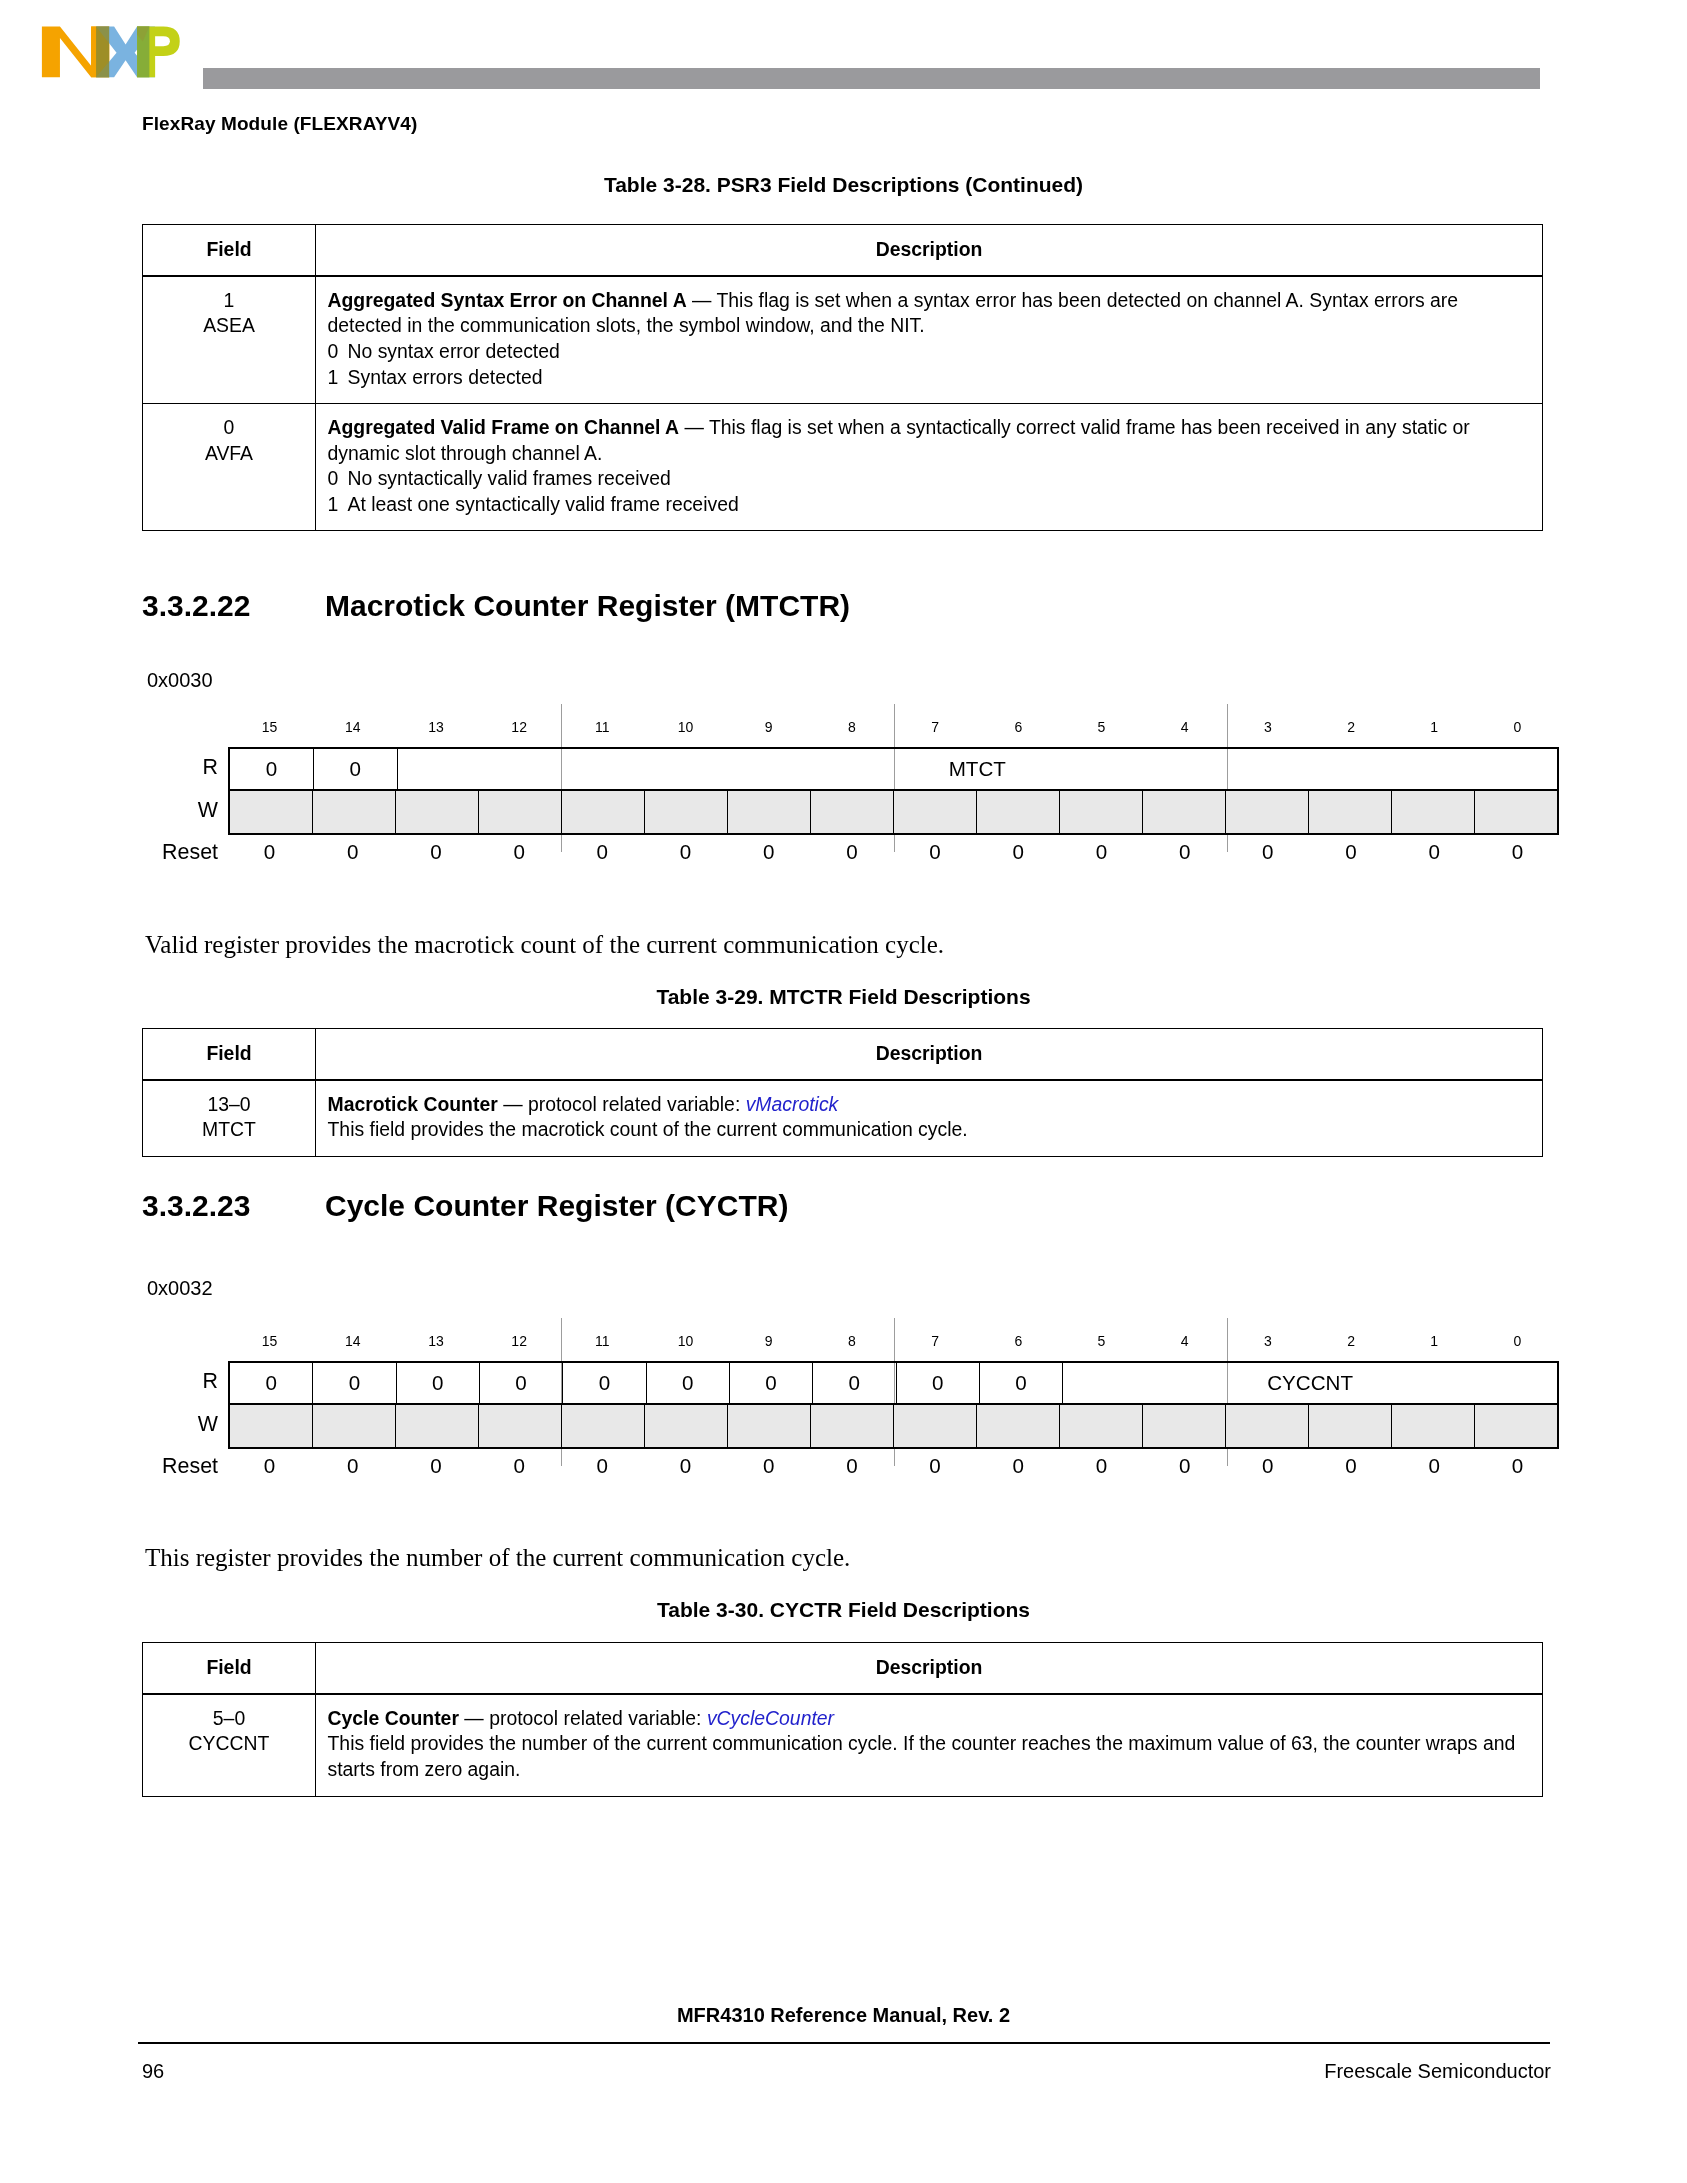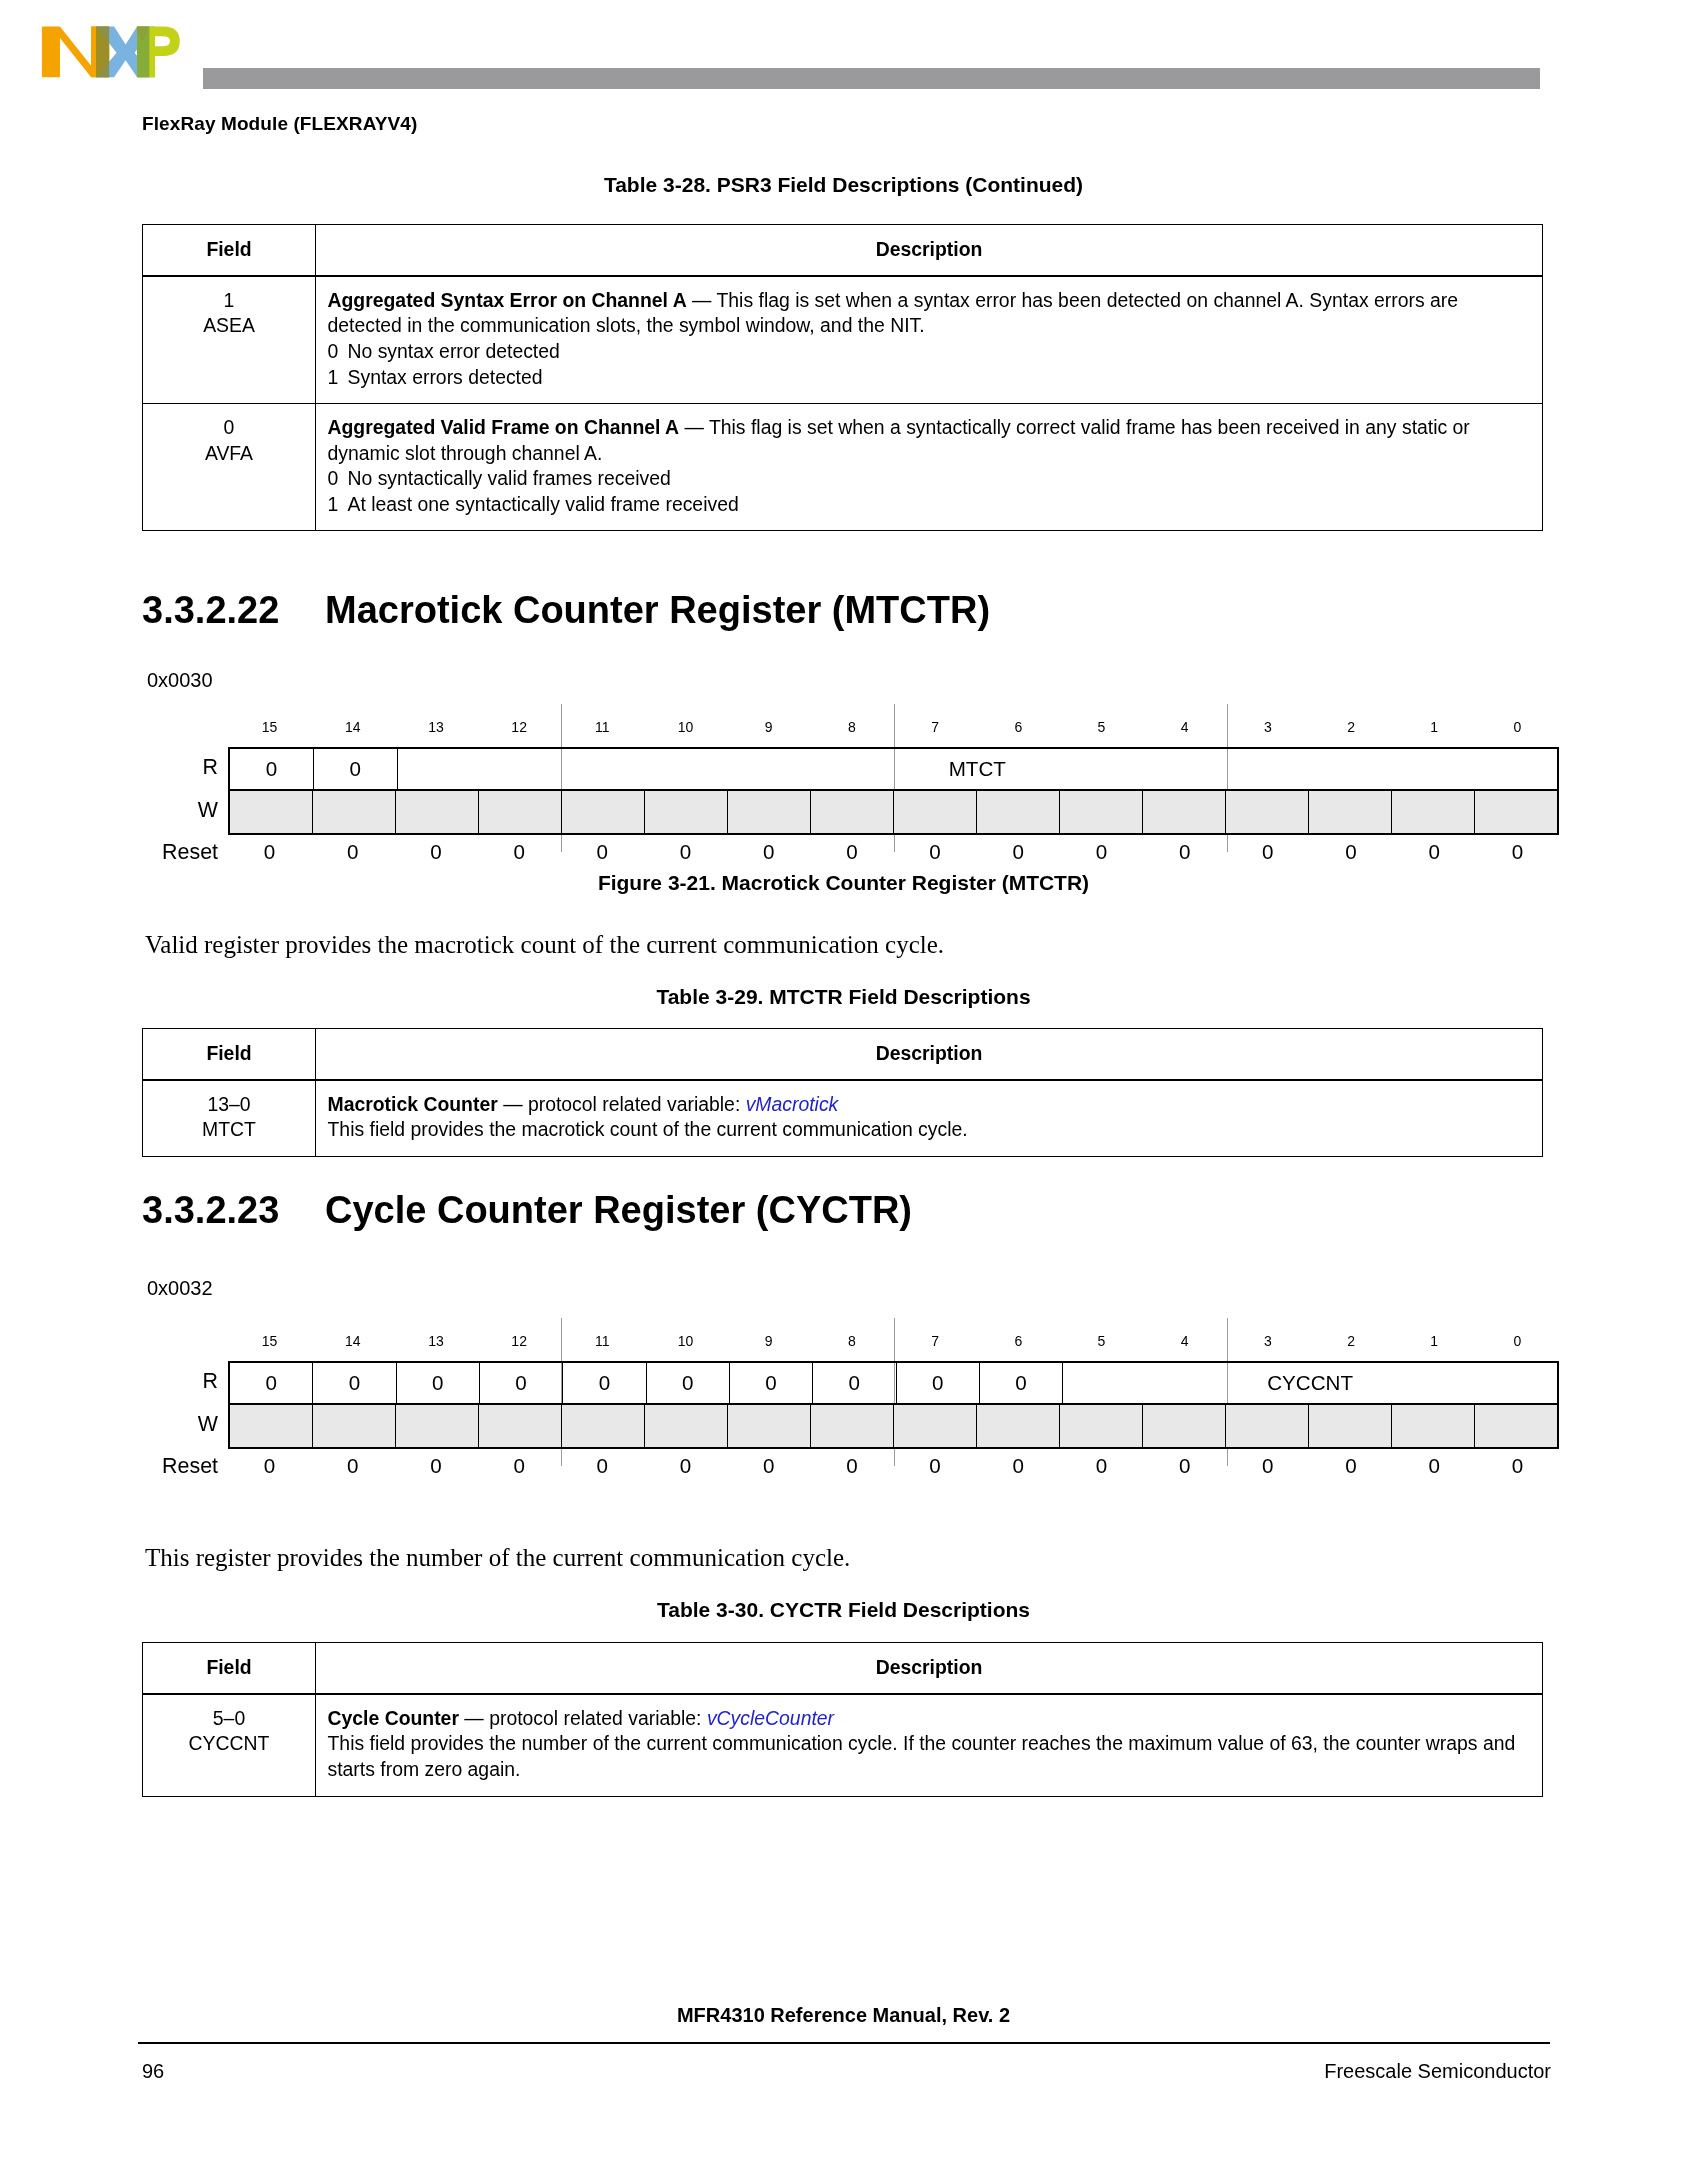--- a/index.html
+++ b/index.html
@@ -56,21 +56,21 @@
     font-family: "Liberation Sans", sans-serif;
   }
   .body-text {
     font-family: "Liberation Serif", serif;
     font-size: 25px;
     color: #000;
   }
   .section-head {
     font-family: "Liberation Sans", sans-serif;
     font-weight: bold;
-    font-size: 38px;
+    font-size: 30px;
     display: flex;
   }
   .section-head .num { width: 183px; flex: 0 0 183px; }
   .offset-label {
     font-family: "Liberation Sans", sans-serif;
     font-size: 20px;
   }
 
   
   table.fieldtable {
@@ -333,21 +333,20 @@
       <span>0</span>
       <span>0</span>
       <span>0</span>
       <span>0</span>
       <span>0</span>
       <span>0</span>
       <span>0</span>
     </div>
   </div>
 
-  <div class="caption" style="position:absolute; left:0; top:871px; width:1687px;">Figure 3-21. Macrotick Counter Register (MTCTR)</div>
 
   <div class="body-text" style="position:absolute; left:145px; top:931px;">Valid register provides the macrotick count of the current communication cycle.</div>
 
   <div class="caption" style="position:absolute; left:0; top:985px; width:1687px;">Table 3-29. MTCTR Field Descriptions</div>
 
   <div style="position:absolute; left:142px; top:1028px;">
     <table class="fieldtable">
       <colgroup>
           <col class="c-field">
           <col>

